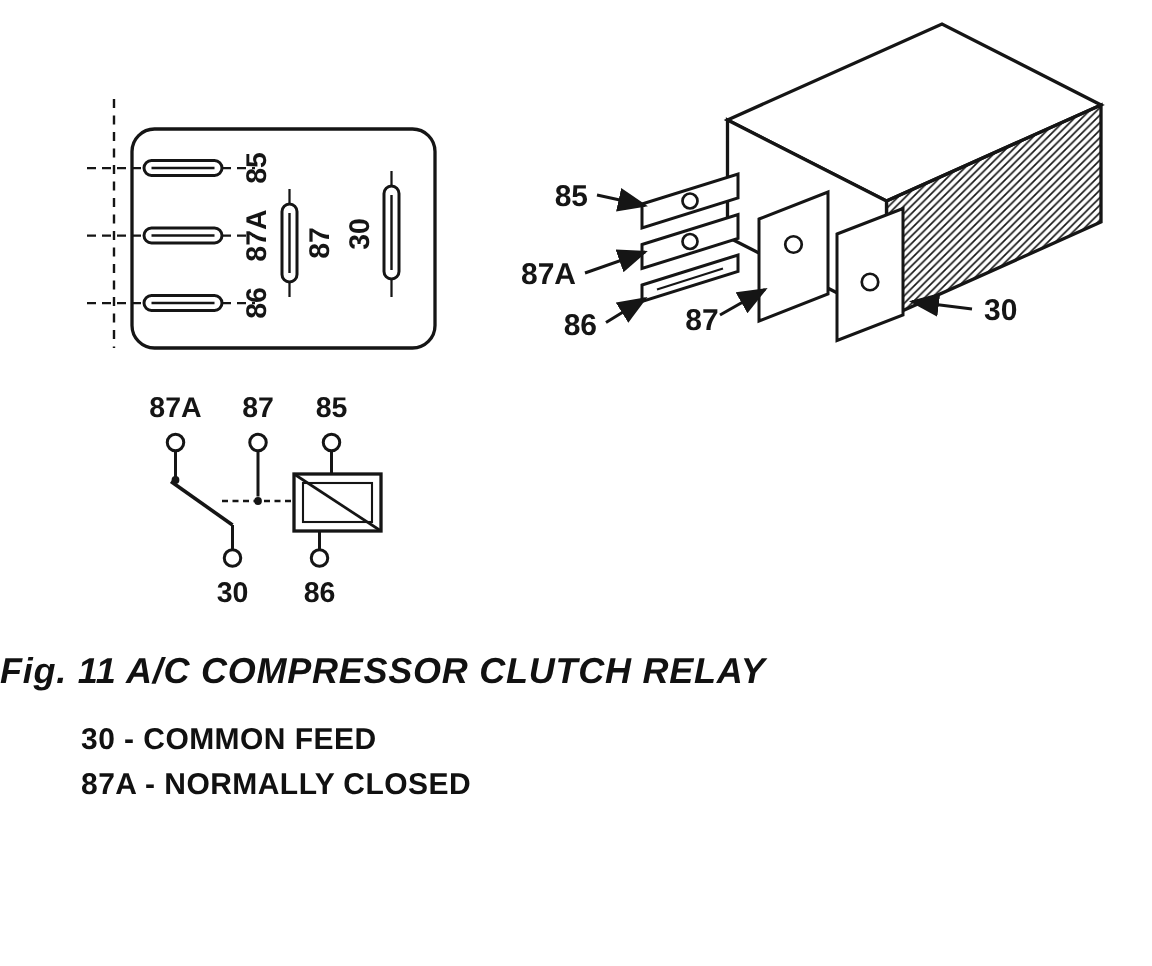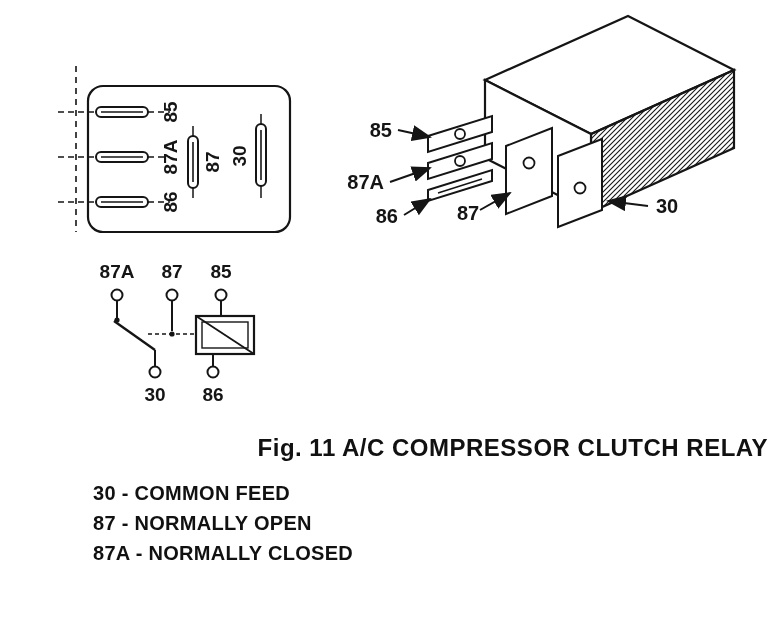--- a/index.html
+++ b/index.html
@@ -28,38 +28,38 @@
     font-family: "Liberation Sans", sans-serif;
     font-weight: 600;
     font-size: 20px;
     fill: #151515;
   }
   .caption {
     position: absolute;
     left: 0;
     top: 434px;
     width: 768px;
-    text-align: right;
+    text-align: left;
     font-size: 24px;
     font-weight: bold;
+    font-style: italic;
     letter-spacing: 0.5px;
   }
   .legend {
     position: absolute;
     left: 54px;
     top: 478px;
     font-size: 20px;
     font-weight: bold;
     letter-spacing: 0.3px;
   }
   .legend-row {
     height: 30px;
     line-height: 30px;
     white-space: nowrap;
-    margin-left: 39px;
   }
 </style>
 </head>
 <body>
 
 <div class="page">
 
   <svg width="768" height="430" viewBox="0 0 768 430">
     <defs>
       <pattern id="hatch" patternUnits="userSpaceOnUse" width="5" height="5" patternTransform="rotate(0)">
@@ -185,17 +185,16 @@
 
       <text class="lbl" text-anchor="middle" x="155" y="401">30</text>
       <text class="lbl" text-anchor="middle" x="213" y="401">86</text>
     </g>
   </svg>
 
   <div class="caption">Fig. 11 A/C COMPRESSOR CLUTCH RELAY</div>
 
   <div class="legend">
     <div class="legend-row">30 - COMMON FEED</div>
-    <div class="legend-row">87 - NORMALLY OPEN</div>
     <div class="legend-row">87A - NORMALLY CLOSED</div>
   </div>
 
 </div>
 
 </body></html>

